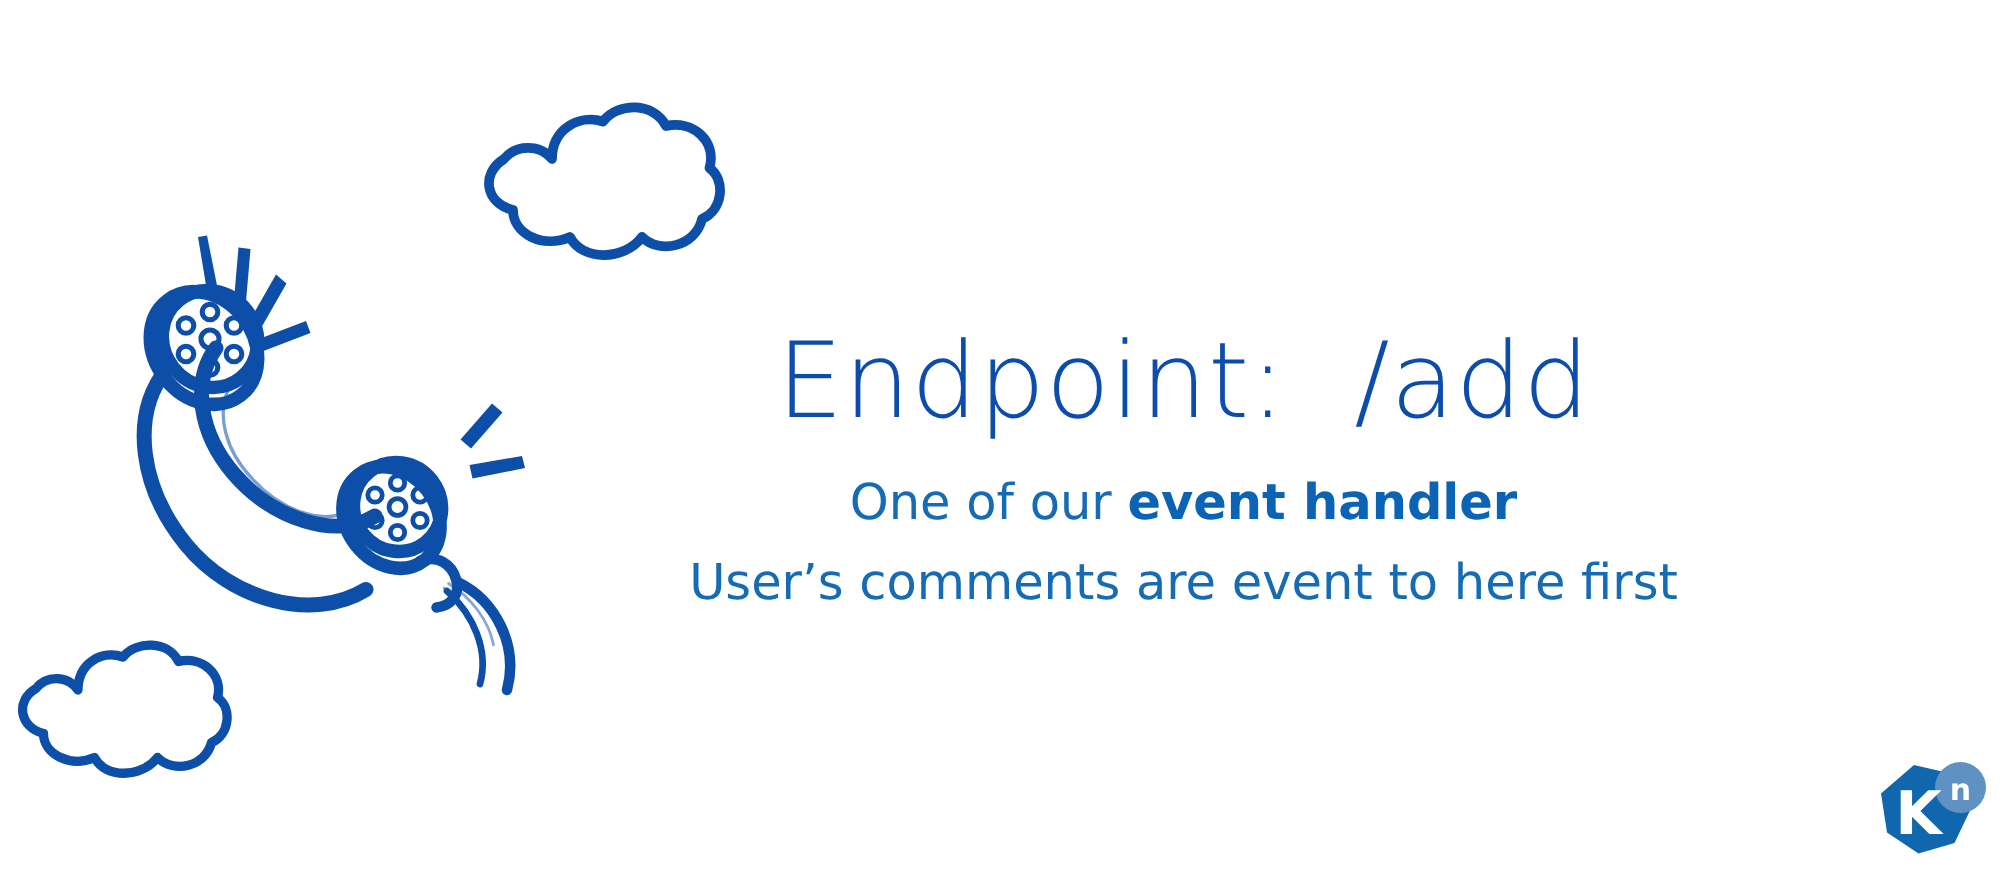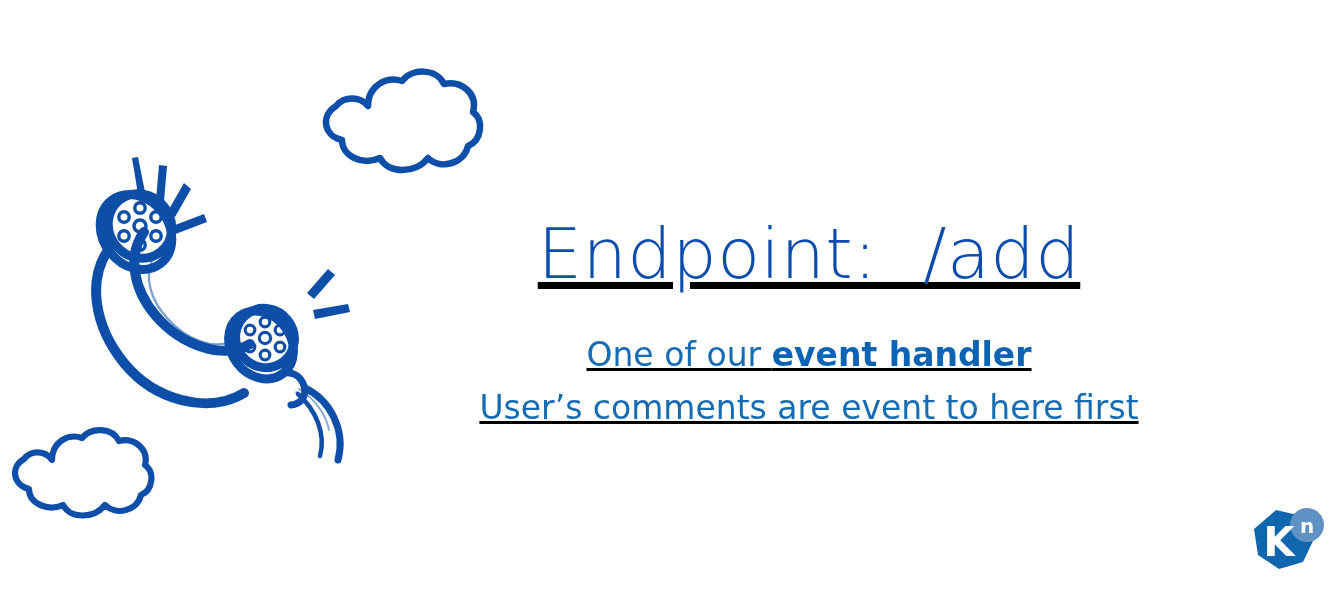--- a/index.html
+++ b/index.html
@@ -38,38 +38,37 @@
   .cloud-bottom {
     left: 2px;
     top: 422px;
     width: 162px;
     height: 106px;
   }
 
   
   .text-block {
     position: absolute;
-    left: 424px;
+    left: 404px;
     top: 215px;
     width: 770px;
     text-align: center;
-    text-decoration: underline;
   }
   .title {
     font-family: "DejaVu Sans", "Liberation Sans", sans-serif;
     font-size: 70px;
     font-weight: 300;
     letter-spacing: 0.5px;
     line-height: 1.12;
     color: #0c4cad;
     white-space: pre;
     margin: 0;
   }
   .subtitle {
-    margin-top: 36px;
+    margin-top: 16px;
   }
   .sub-line {
     font-family: "DejaVu Sans", "Liberation Sans", sans-serif;
     font-size: 33px;
     font-weight: 400;
     line-height: 1.6;
     color: #156bb4;
     white-space: pre;
   }
   .sub-line .bold {

